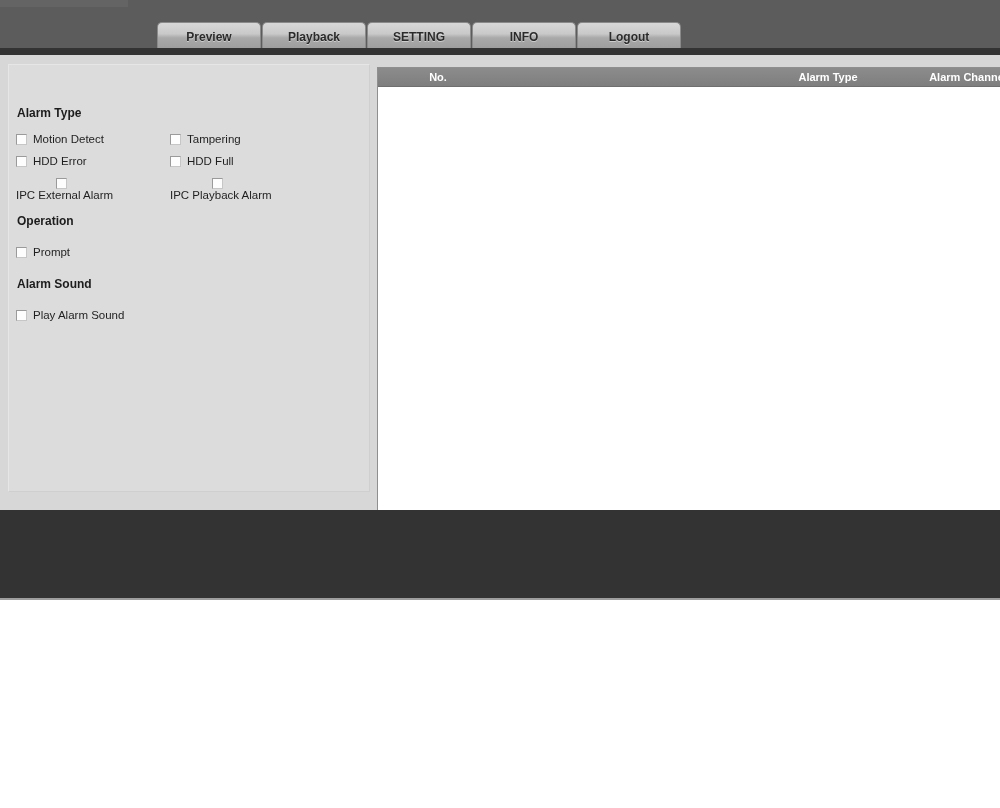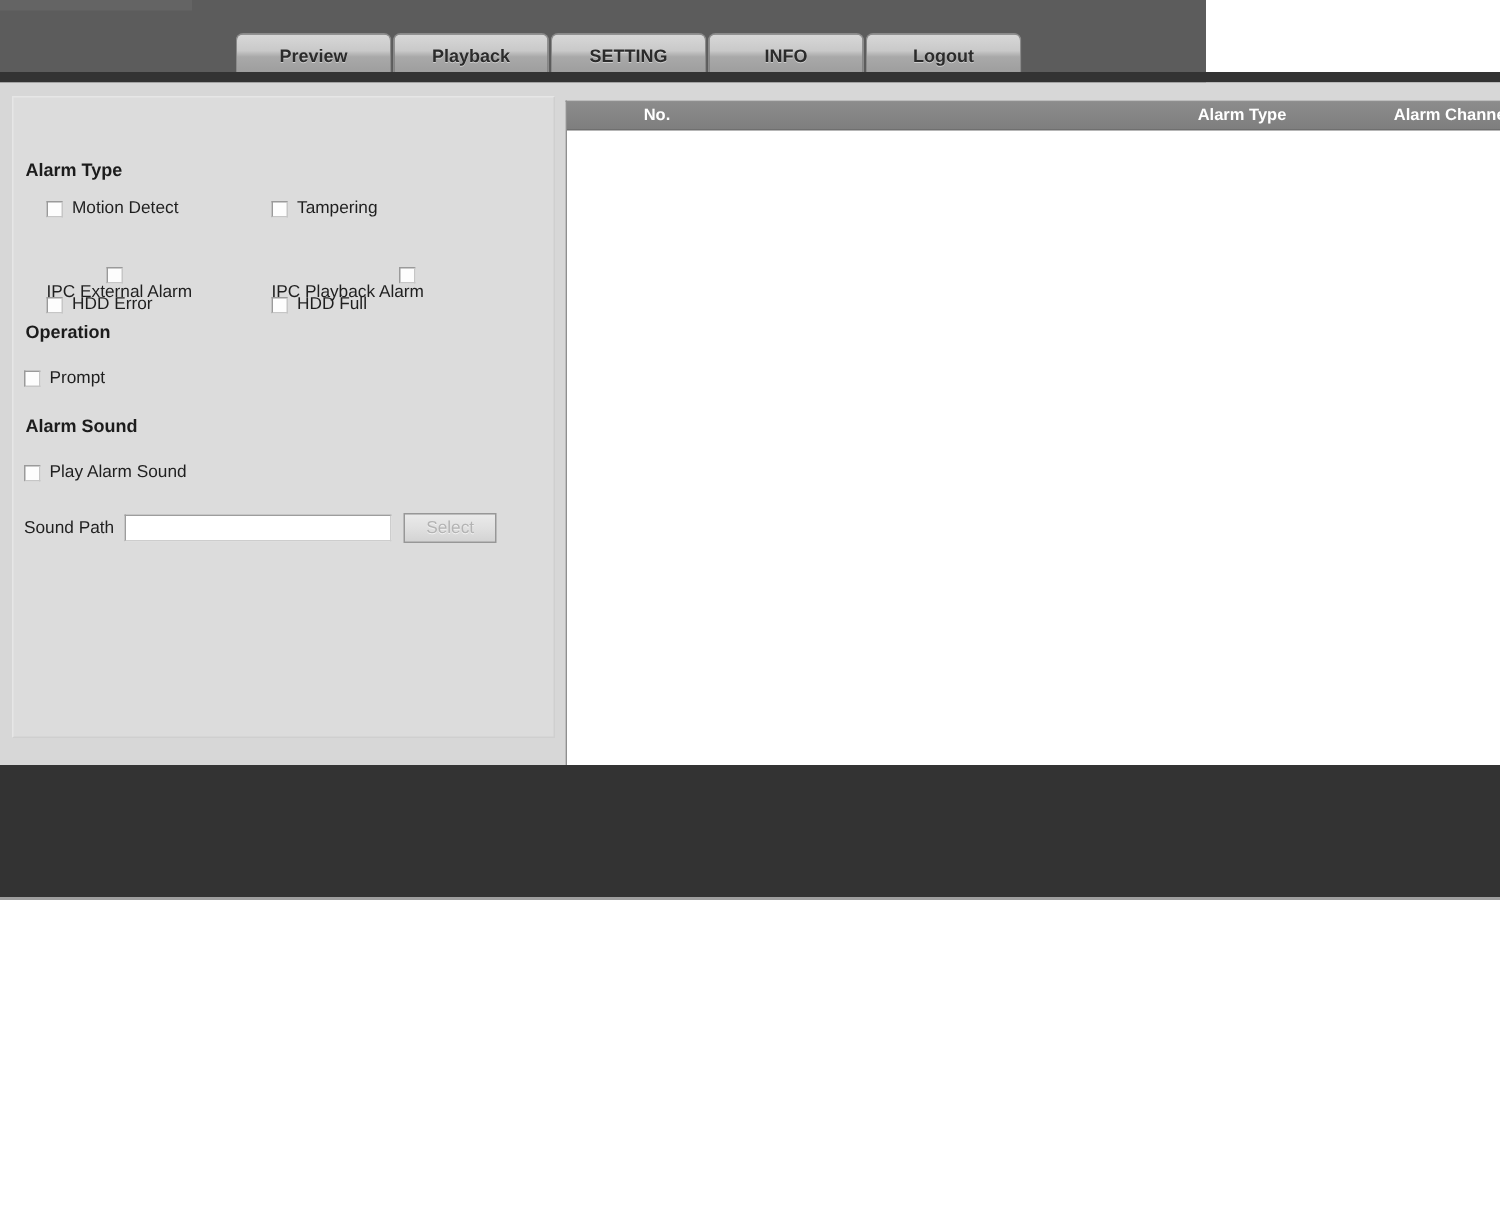--- a/index.html
+++ b/index.html
@@ -17,21 +17,21 @@
     width: 1000px;
     height: 808px;
     overflow: hidden;
     background: #ffffff;
   }
 
   
   .header {
     position: absolute;
     left: 0; top: 0;
-    width: 804px; height: 55px;
+    width: 1000px; height: 55px;
     background: #5c5c5c;
   }
   .logo-plate {
     position: absolute;
     left: 0; top: 0;
     width: 128px; height: 7px;
     background: #646464;
   }
   .header-rule {
     position: absolute;
@@ -117,24 +117,24 @@
   .cbox {
     width: 11px; height: 11px;
     background: #fdfdfd;
     border: 1px solid #9a9a9a;
     border-right-color: #c6c6c6;
     border-bottom-color: #c6c6c6;
     margin-right: 6px;
     flex: none;
   }
 
-  .row-c1 { left: 22px; align-items: center; }
-  .row-c2 { left: 172px; align-items: flex-end; }
+  .row-c1 { left: 7px; align-items: center; }
+  .row-c2 { left: 161px; }
   .r1 { top: 68px; }
-  .r2 { top: 90px; margin-top: 42px; }
+  .r2 { top: 90px; }
   .r3 { top: 113px; flex-direction: column; }
   .r-prompt { left: 7px; top: 181px; }
   .r-play   { left: 7px; top: 244px; }
 
   .soundpath-row {
     position: absolute;
     left: 7px; top: 277px;
     display: flex;
     align-items: center;
   }
@@ -288,27 +288,20 @@
         <span>Prompt</span>
       </div>
 
       <div class="section-title" id="t-alarm-sound">Alarm Sound</div>
 
       <div class="cbrow r-play">
         <span class="cbox"></span>
         <span>Play Alarm Sound</span>
       </div>
 
-      <div class="soundpath-row">
-        <span class="soundpath-label">Sound Path</span>
-        <input class="soundpath-input" type="text" value="" style="">
-        <div class="select-btn">
-          <span>Select</span>
-        </div>
-      </div>
 
     </div>
 
     <div class="list-panel">
       <div class="list-head">
         <div class="th th-no">No.</div>
         <div class="th th-type">Alarm Type</div>
         <div class="th th-chan">Alarm Channel</div>
       </div>
       <div class="list-body"></div>

